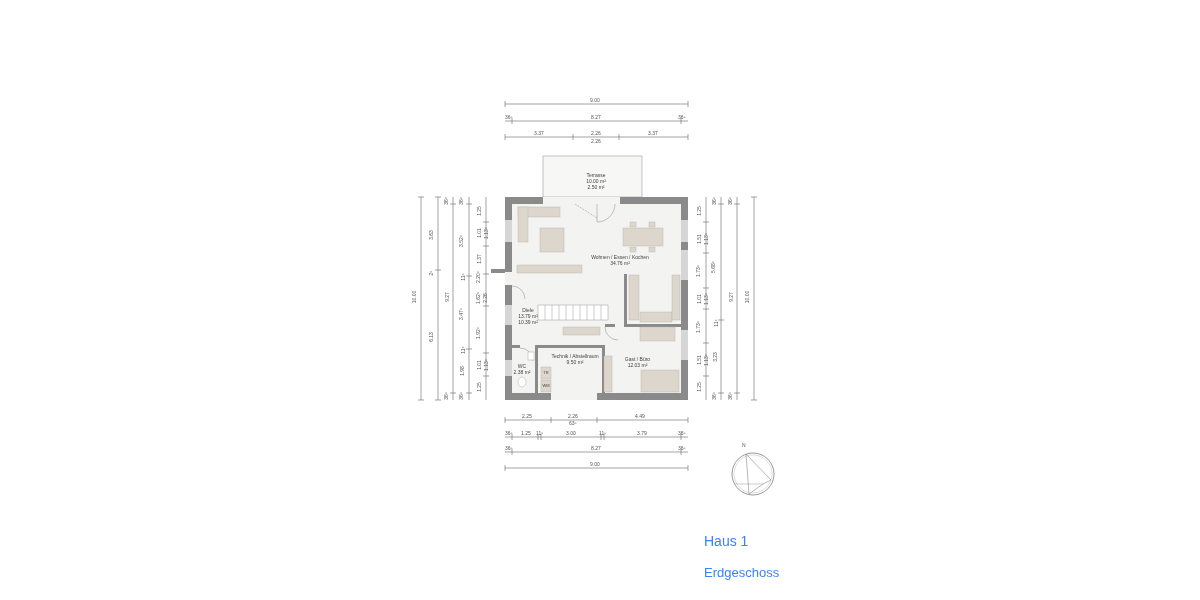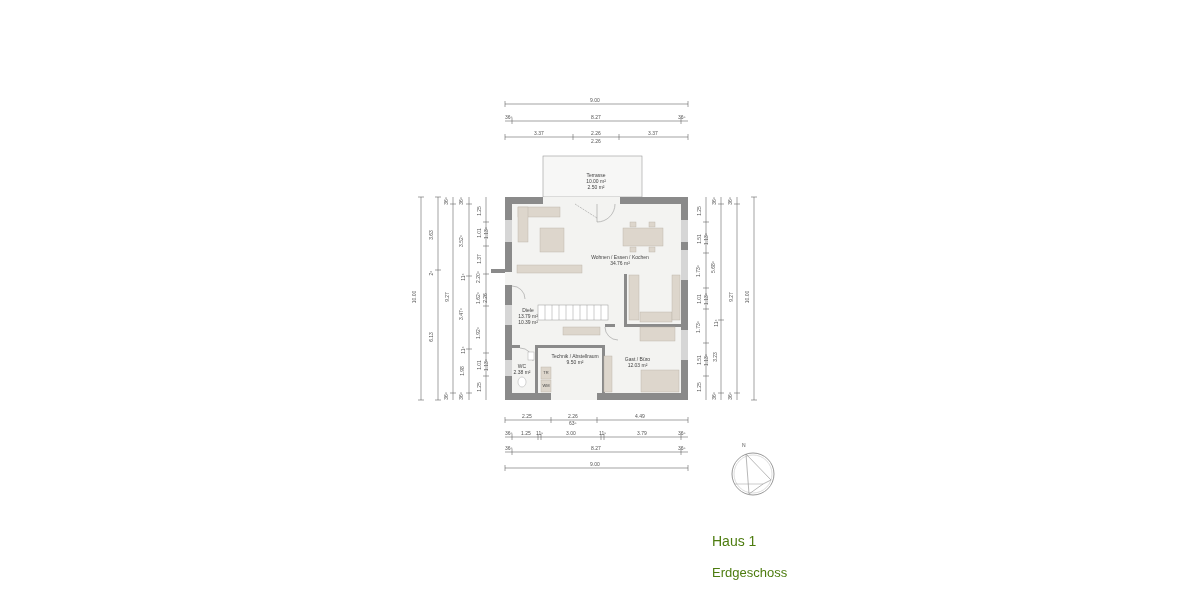--- a/index.html
+++ b/index.html
@@ -1,21 +1,21 @@
 <!DOCTYPE html>
 <html><head>
 <meta charset="utf-8">
 <style>
   html,body{margin:0;padding:0;background:#ffffff;}
   body{width:1200px;height:600px;position:relative;overflow:hidden;font-family:"Liberation Sans",sans-serif;}
   .abs{position:absolute;}
   .dim{font-size:5px;color:#555;font-family:"Liberation Sans",sans-serif;position:absolute;white-space:nowrap;}
   .vdim{font-size:5px;color:#555;position:absolute;white-space:nowrap;transform:rotate(-90deg);transform-origin:center;}
   .room-label{position:absolute;font-size:5px;color:#444;text-align:center;line-height:6px;white-space:nowrap;}
-  .title{position:absolute;font-size:14px;color:#4d7c0f;margin-left:8px;}
+  .title{position:absolute;font-size:14px;color:#3b82f6;}
 </style>
 </head>
 <body>
 
 <div class="abs" style="left:0;top:0;width:1200px;height:600px;">
 
   <svg class="abs" style="left:0;top:0" width="1200" height="600">
     <g stroke="#666" stroke-width="0.6" fill="none">
 
       <line x1="505" y1="104" x2="688" y2="104"></line>

